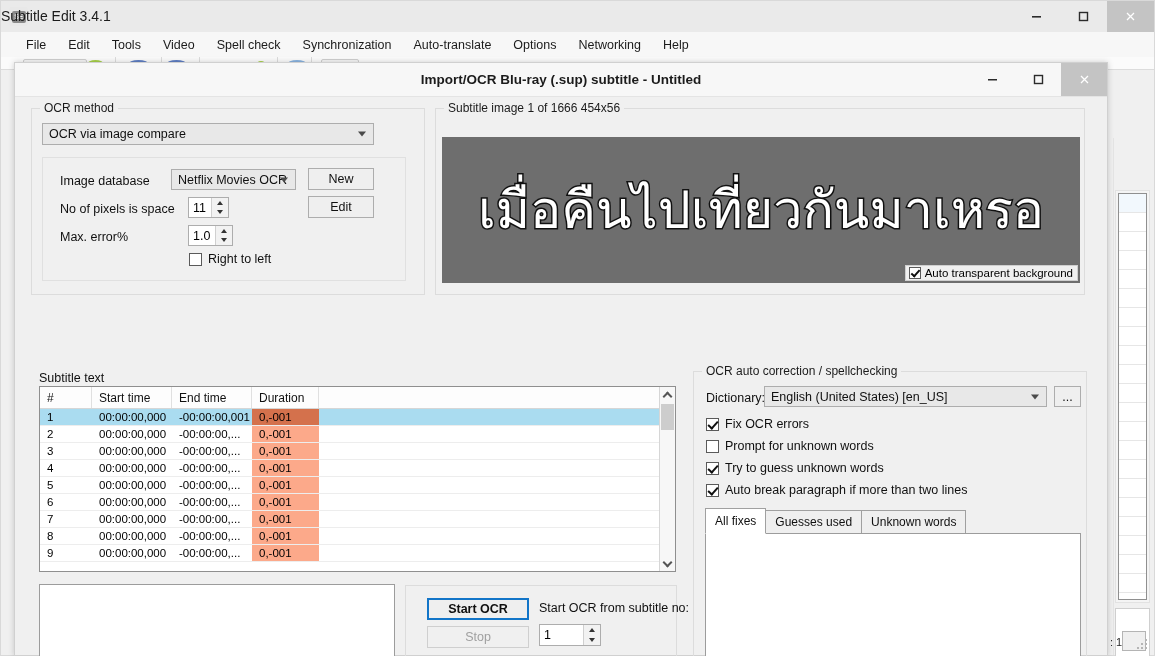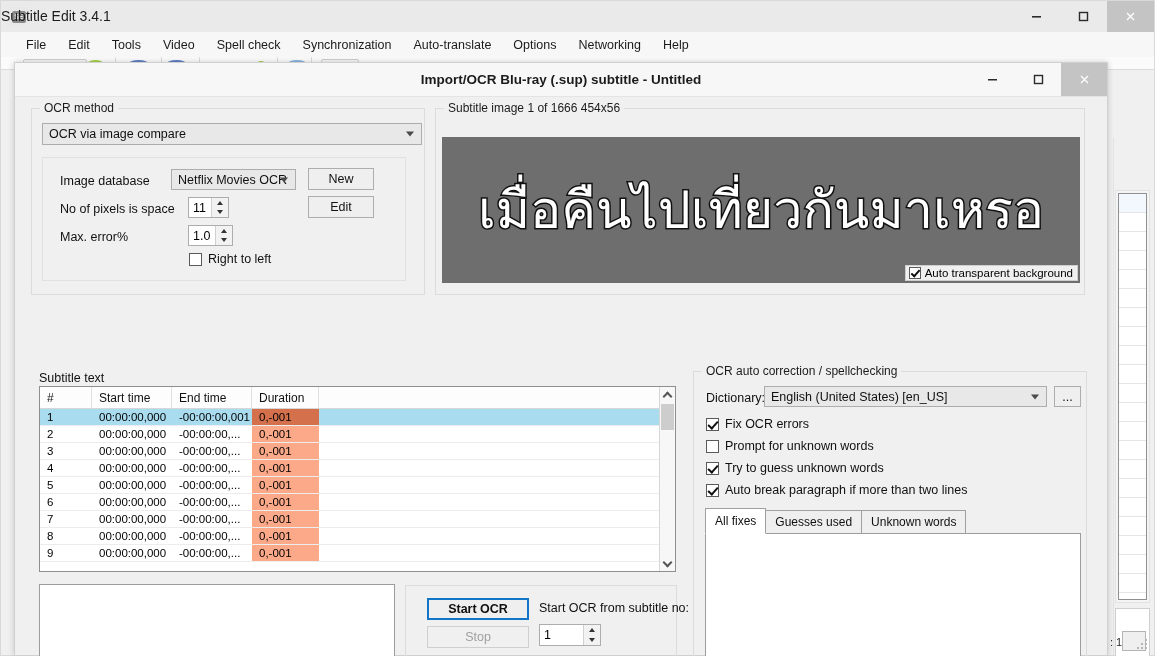--- a/index.html
+++ b/index.html
@@ -370,21 +370,21 @@
             </svg>
         </div>
       </div>
     </div>
 
     <div class="dlg-body">
 
       <div class="group" style="left:16px; top:11px; width:394px; height:187px;">
         <div class="legend">OCR method</div>
 
-        <div class="combo" style="left:10px; top:14px; width:380px; height:22px;">
+        <div class="combo" style="left:10px; top:14px; width:332px; height:22px;">
           <span>OCR via image compare</span>
           <span class="arrow"></span>
         </div>
 
         <div class="group" style="left:10px; top:48px; width:364px; height:124px; border-color:#e0e0e0;">
 
           <div class="lbl" style="left:17px; top:16px;">Image database</div>
           <div class="combo" style="left:128px; top:11px; width:125px; height:21px;">
             <span>Netflix Movies OCR</span>
             <span class="arrow"></span>

